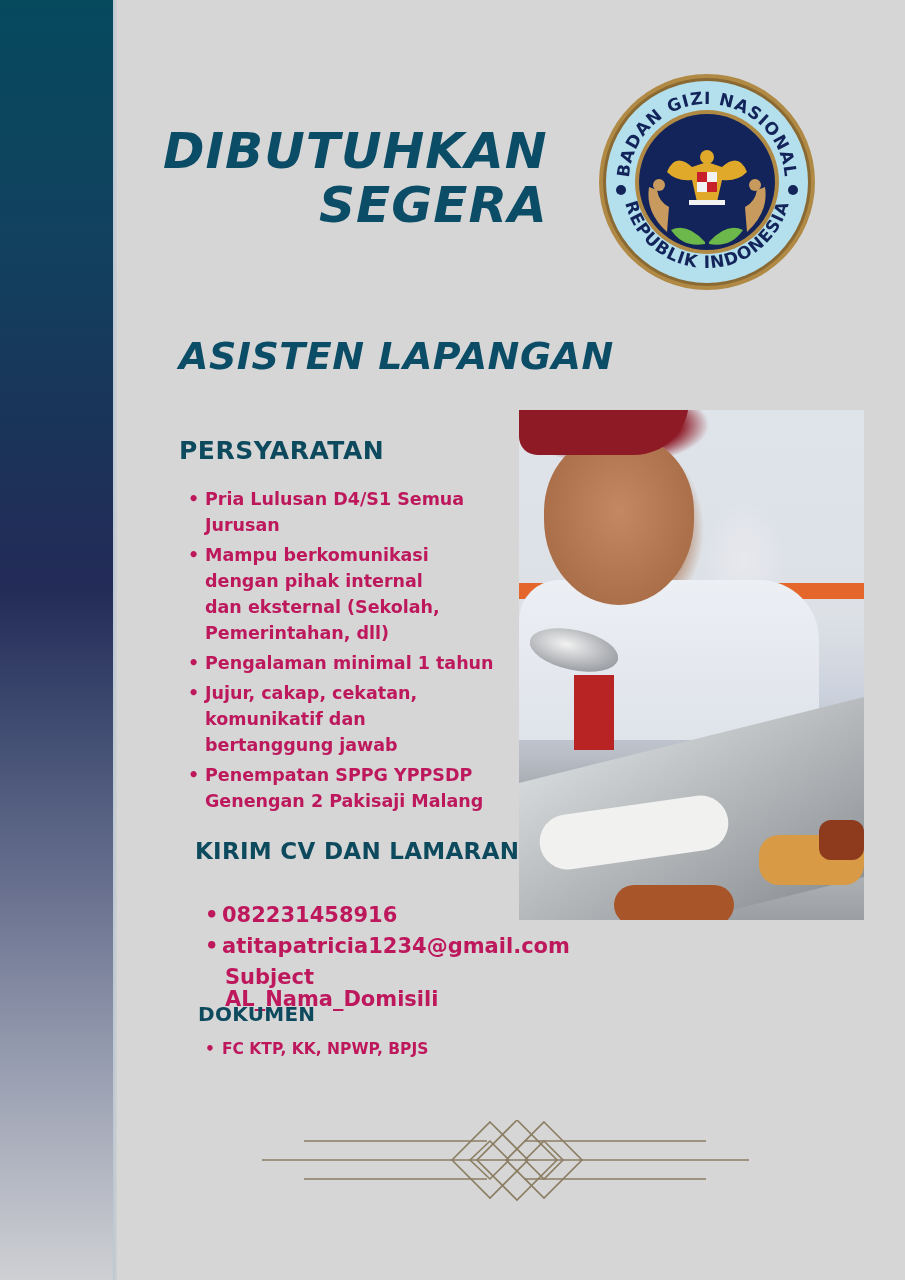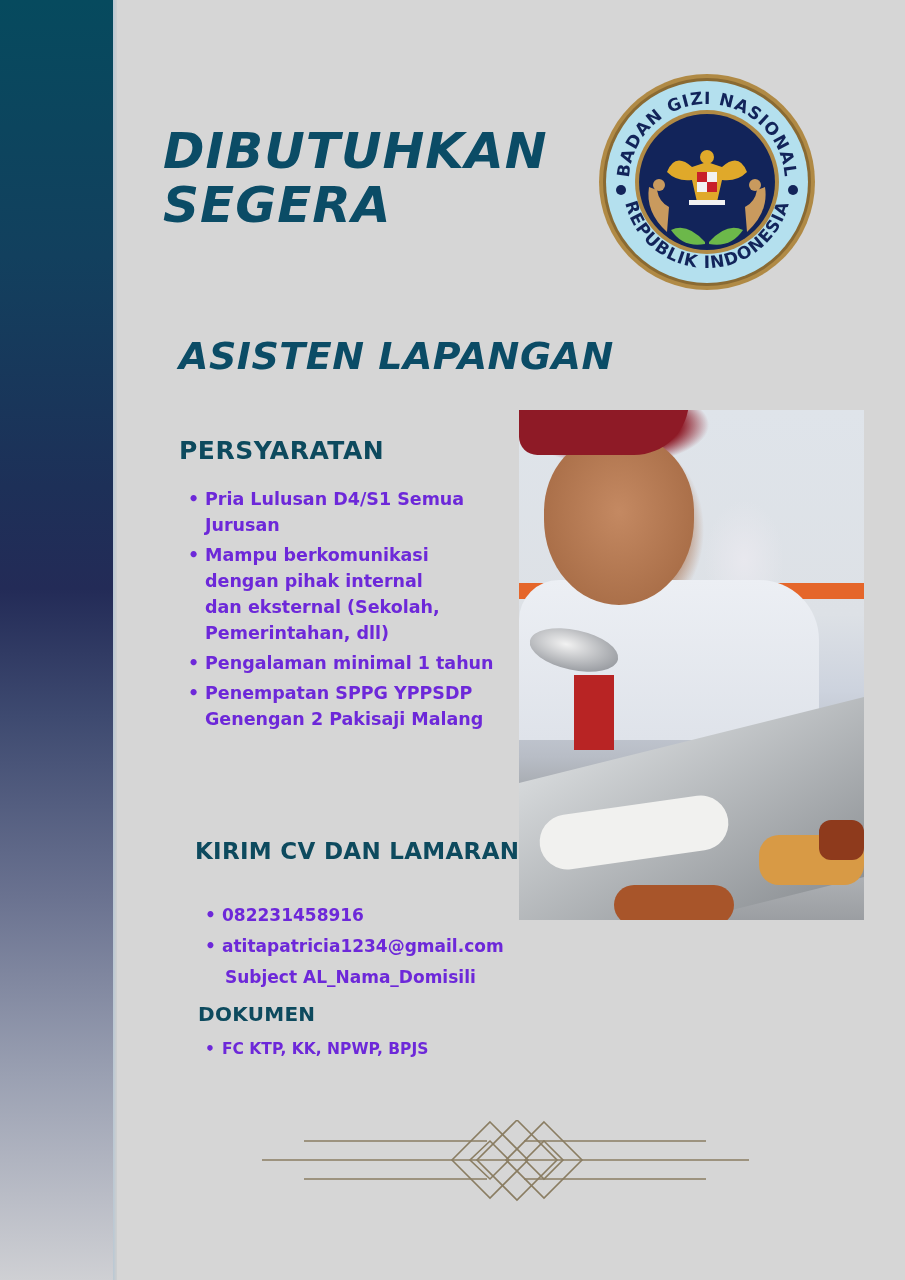--- a/index.html
+++ b/index.html
@@ -1,20 +1,20 @@
 <!DOCTYPE html>
 <html><head>
   <meta charset="utf-8">
   <style>
     html,body{margin:0;padding:0;}
     body{width:905px;height:1280px;position:relative;overflow:hidden;background:#d6d6d6;font-family:"DejaVu Sans","Liberation Sans",sans-serif;color:#0d4a5e;}
     .side{position:absolute;left:0;top:0;width:113px;height:1280px;
       background:linear-gradient(180deg,#064a5e 0%,#12405e 20%,#1d3058 38%,#232b57 46%,#3e4a70 56%,#6a7290 70%,#9aa0b2 84%,#cfd0d4 100%);}
     .side-edge{position:absolute;left:113px;top:0;width:4px;height:1280px;background:linear-gradient(90deg,#b9c8d4,#cfcfcf);}
-    .title{position:absolute;left:163px;top:124px;font-weight:bold;font-style:italic;font-size:50px;line-height:54px;color:#0b4c66;letter-spacing:1px;margin:0;}
+    .title{position:absolute;left:163px;top:124px;font-weight:bold;font-style:italic;font-size:50px;line-height:54px;color:#0b4c66;letter-spacing:1px;margin:0;text-align:right;}
     .subtitle{position:absolute;left:163px;top:318px;font-weight:bold;font-style:italic;font-size:38px;line-height:44px;color:#0b4c66;margin:16px;letter-spacing:.5px;}
     .logo{position:absolute;left:597px;top:72px;width:220px;height:220px;}
     .photo{position:absolute;left:519px;top:410px;width:345px;height:510px;overflow:hidden;
       background:
         radial-gradient(ellipse 70px 90px at 115px 120px,#b47a55 0%,#a86d48 60%,rgba(168,109,72,0) 100%),
         radial-gradient(ellipse 95px 40px at 95px 15px,#8e1a26 0%,#8e1a26 70%,rgba(142,26,38,0) 100%),
         radial-gradient(ellipse 40px 60px at 225px 150px,#e8e8ee 0%,rgba(232,232,238,0) 100%),
         linear-gradient(180deg,rgba(0,0,0,0) 0%,rgba(0,0,0,0) 34%,#e5662a 34%,#e5662a 37%,rgba(0,0,0,0) 37%),
         linear-gradient(180deg,#dfe4ea 0%,#dde1e6 40%,#cdd3de 55%,#b8bdc6 68%,#a4a8ad 75%,#c2c5c8 82%,#9b9ea2 100%);}
     .photo .tray{position:absolute;left:0;top:330px;width:345px;height:180px;background:linear-gradient(160deg,#d5d8da,#8e9296);transform:skewY(-14deg);}
@@ -25,26 +25,26 @@
     .photo .shirt{position:absolute;left:0;top:170px;width:300px;height:160px;background:linear-gradient(180deg,#eceff4,#dfe3ea);border-radius:40px 60px 0 0;}
     .photo .tie{position:absolute;left:55px;top:265px;width:40px;height:75px;background:#b82424;}
     .photo .spoon{position:absolute;left:10px;top:220px;width:90px;height:40px;border-radius:50%;background:radial-gradient(ellipse at 40% 40%,#f2f2f2,#7d8188);transform:rotate(12deg);}
     .photo .face{position:absolute;left:25px;top:25px;width:150px;height:170px;border-radius:45% 45% 50% 50%;background:radial-gradient(ellipse at 50% 45%,#c48962,#a0653f);}
     .photo .cap{position:absolute;left:0;top:-10px;width:170px;height:55px;border-radius:0 0 60px 20px;background:#8e1a26;}
     .sec{position:absolute;margin:0;font-weight:bold;color:#0d4a5e;}
     .h-req{left:179px;top:436px;font-size:25px;letter-spacing:.5px;}
     .h-cv{left:195px;top:838px;font-size:23px;letter-spacing:.3px;}
     .h-doc{left:198px;top:1002px;font-size:20px;letter-spacing:.3px;}
     ul{position:absolute;margin:0;padding:0;list-style:none;}
-    li{position:relative;font-weight:bold;color:#6d28d9;}
+    li{position:relative;font-weight:bold;color:#be185d;}
     li::before{content:"\2022";position:absolute;left:-17px;top:0;}
     .req{left:205px;top:486px;width:300px;}
     .req li{font-size:17.5px;line-height:26px;margin-bottom:4px;}
     .cv{left:222px;top:904px;width:300px;}
-    .cv li{font-size:17px;line-height:22px;margin-bottom:9px;}
+    .cv li{font-size:21px;line-height:22px;margin-bottom:9px;}
     .cv li.nob::before{content:"";}
     .doc{left:222px;top:1038px;width:330px;}
     .doc li{font-size:15.5px;line-height:22px;margin-bottom:9px;}
     .ornament{position:absolute;left:262px;top:1120px;width:487px;height:82px;}
   </style>
 </head>
 <body>
 
 <div class="side"></div>
 <div class="side-edge"></div>
@@ -101,20 +101,21 @@
   <div class="food2"></div>
   <div class="food3"></div>
   <div class="food1"></div>
 </div>
 
 <h3 class="sec h-req">PERSYARATAN</h3>
 <ul class="req">
   <li>Pria Lulusan D4/S1 Semua Jurusan</li>
   <li style="width:245px">Mampu berkomunikasi dengan pihak internal dan eksternal (Sekolah, Pemerintahan, dll)</li>
   <li>Pengalaman minimal 1 tahun</li>
+  <li style="width:240px">Jujur, cakap, cekatan, komunikatif dan bertanggung jawab</li>
   <li>Penempatan SPPG YPPSDP Genengan 2 Pakisaji Malang</li>
 </ul>
 
 <h3 class="sec h-cv">KIRIM CV DAN LAMARAN</h3>
 <ul class="cv">
   <li>082231458916</li>
   <li>atitapatricia1234@gmail.com</li>
   <li class="nob" style="left:3px">Subject AL_Nama_Domisili</li>
 </ul>
 

